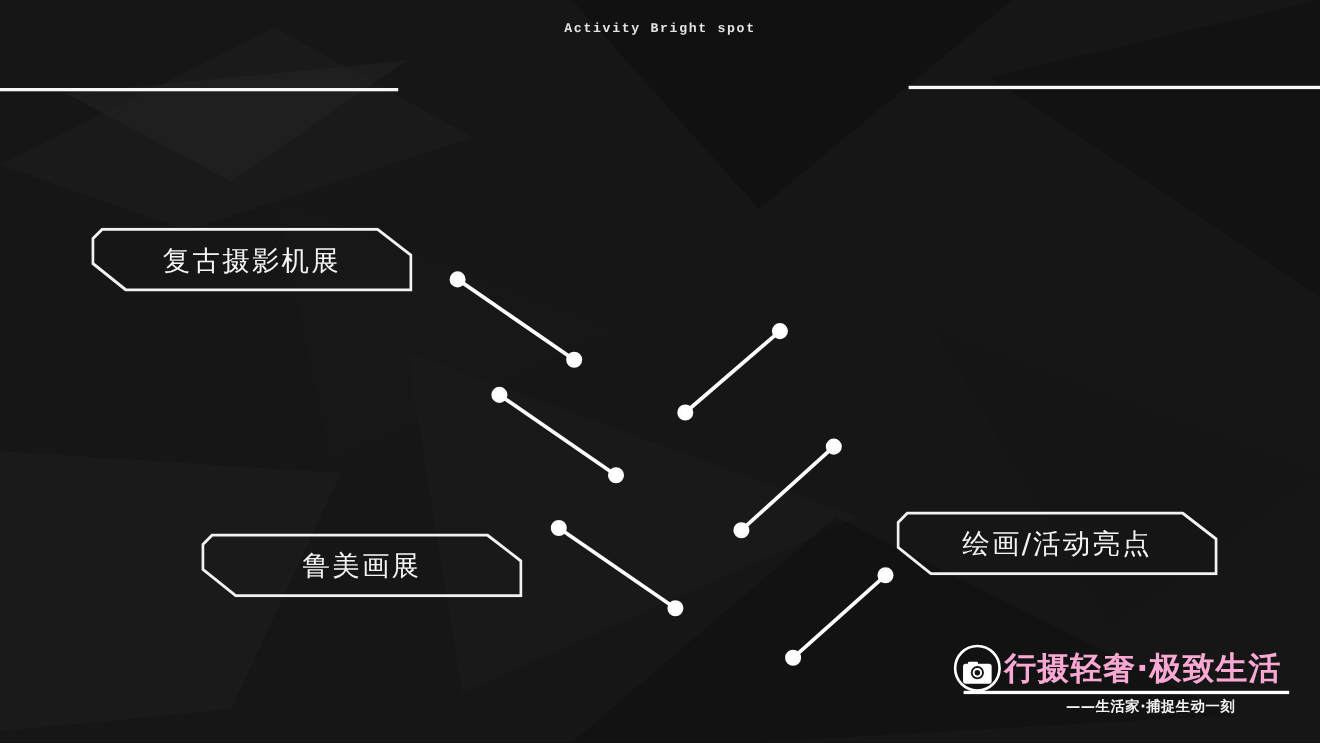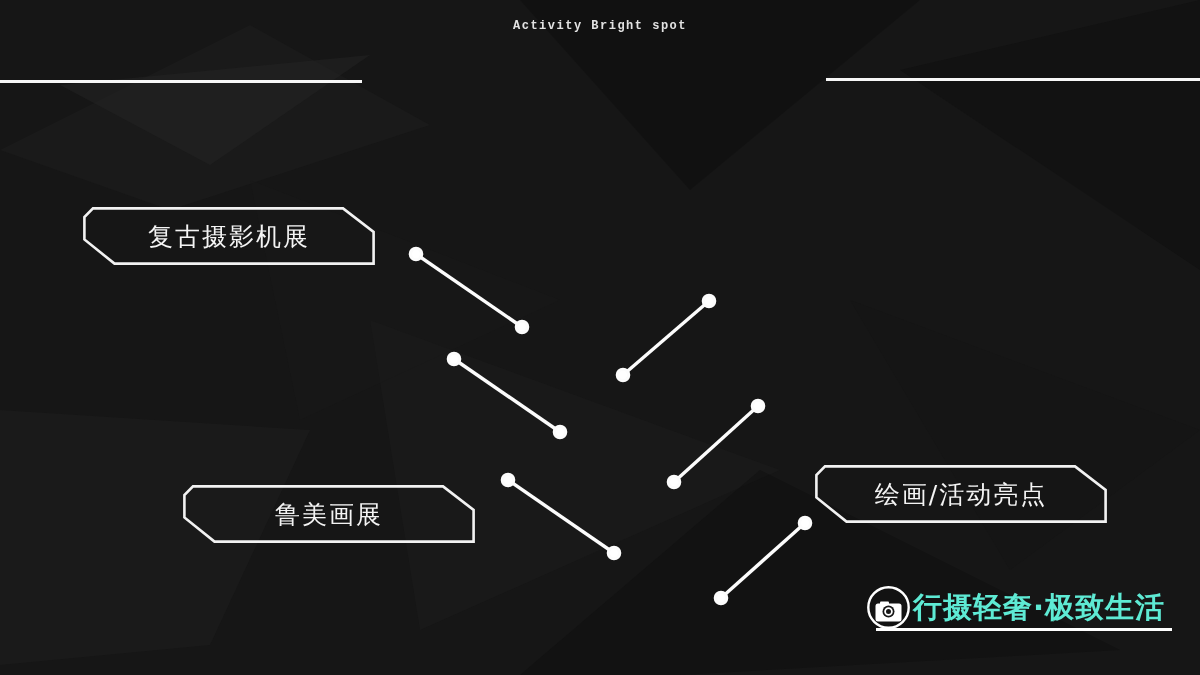--- a/index.html
+++ b/index.html
@@ -57,21 +57,21 @@
   .box-6 { left: 815px; top: 465px; }
 
   .connector-layer { position: absolute; inset: 0; z-index: 2; }
 
   
   .logo { position: absolute; z-index: 5; }
   .logo-icon { left: 866px; top: 585px; width: 45px; height: 45px; }
   .logo-brand {
     left: 913px; top: 588px; width: 268px;
     font-size: 29px; font-weight: bold; letter-spacing: 1px;
-    color: #5eead4; white-space: nowrap;
+    color: #f9a8d4; white-space: nowrap;
   }
   .logo-underline { left: 876px; top: 628px; width: 296px; height: 3px; background: #ffffff; }
   .logo-tagline {
     left: 916px; top: 633px; width: 260px; text-align: center;
     font-size: 13px; font-weight: bold; letter-spacing: 0.5px;
     color: #f2f2f2; white-space: nowrap;
   }
 </style>
 </head>
 <body>
@@ -146,14 +146,15 @@
 
   <svg class="logo logo-icon" viewBox="0 0 45 45">
     <circle cx="22.5" cy="22.5" r="20.2" fill="none" stroke="#ffffff" stroke-width="2.4"></circle>
     <rect x="14" y="16.5" width="9" height="6" rx="1" fill="#ffffff"></rect>
     <rect x="9.5" y="14.5" width="26" height="18" rx="2.5" fill="#ffffff" transform="translate(0,4)"></rect>
     <circle cx="22.5" cy="26.5" r="6" fill="#161616"></circle>
     <circle cx="22.5" cy="26.5" r="3.4" fill="none" stroke="#ffffff" stroke-width="1.8"></circle>
   </svg>
   <div class="logo logo-brand">行摄轻奢·极致生活</div>
   <div class="logo logo-underline"></div>
+  <div class="logo logo-tagline">——生活家·捕捉生动一刻</div>
 
 </div>
 
 </body></html>

